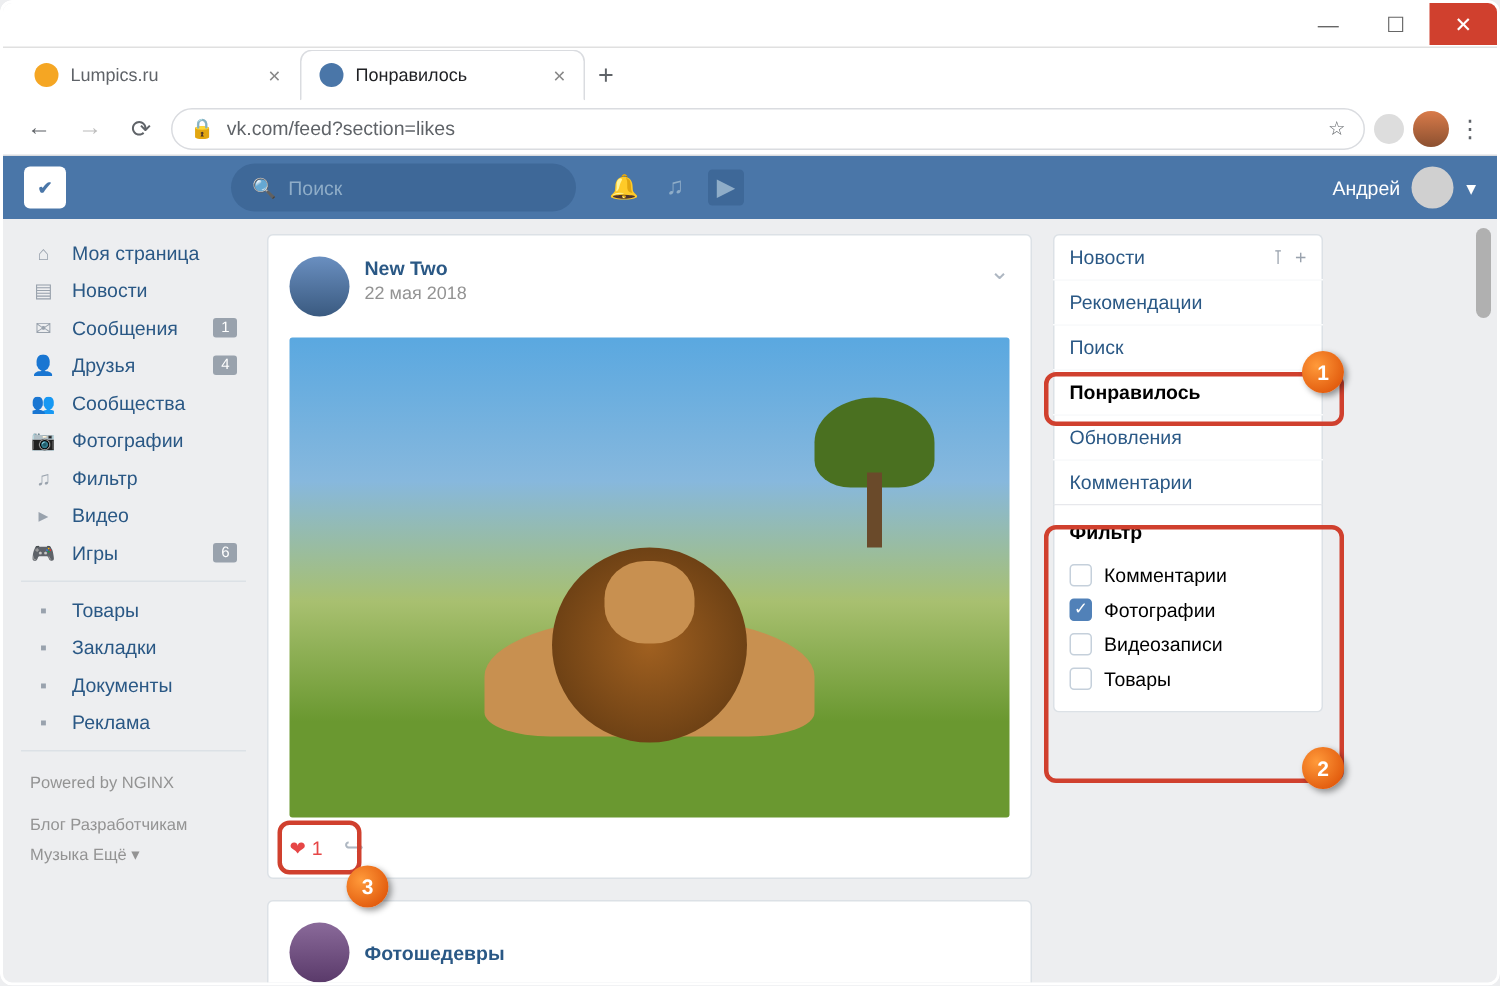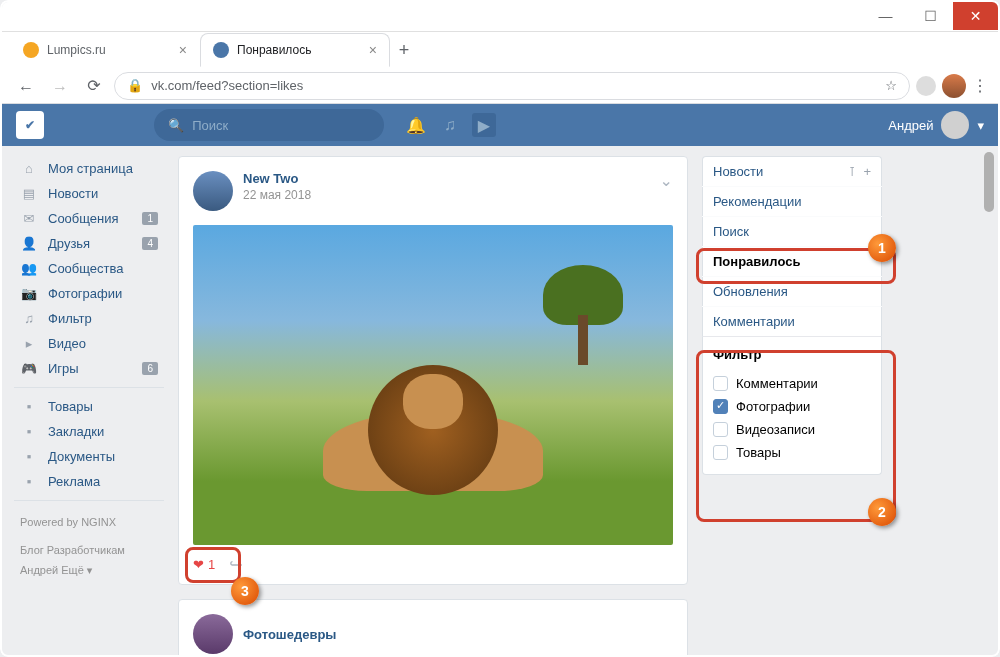--- a/index.html
+++ b/index.html
@@ -185,21 +185,21 @@
           </div>
           <div class="ln-item">
             <span class="ic">▪</span>
             <span>Реклама</span>
           </div>
         </div>
     <div class="ln-sep"></div>
     <div class="ln-foot">
       <div style="margin-bottom:8px">Powered by NGINX</div>
       <div>Блог  Разработчикам</div>
-      <div>Андрей  Ещё ▾</div>
+      <div>Музыка  Ещё ▾</div>
     </div>
   </div>
 
   <div class="feed">
     <div class="post">
       <div class="phead">
         <div class="pav"></div>
         <div>
           <div class="pname">New Two</div>
           <div class="pdate">22 мая 2018</div>

